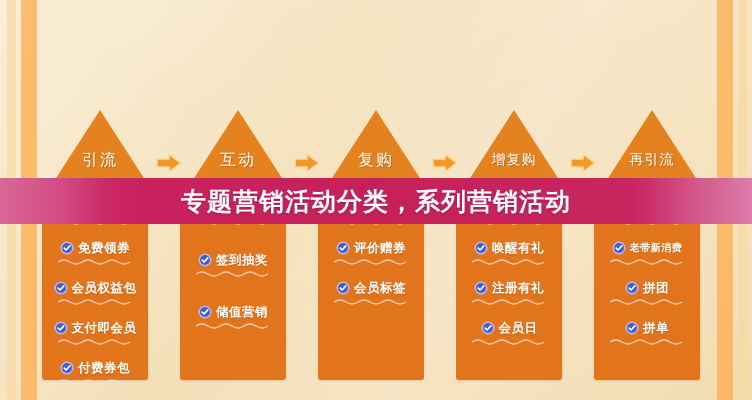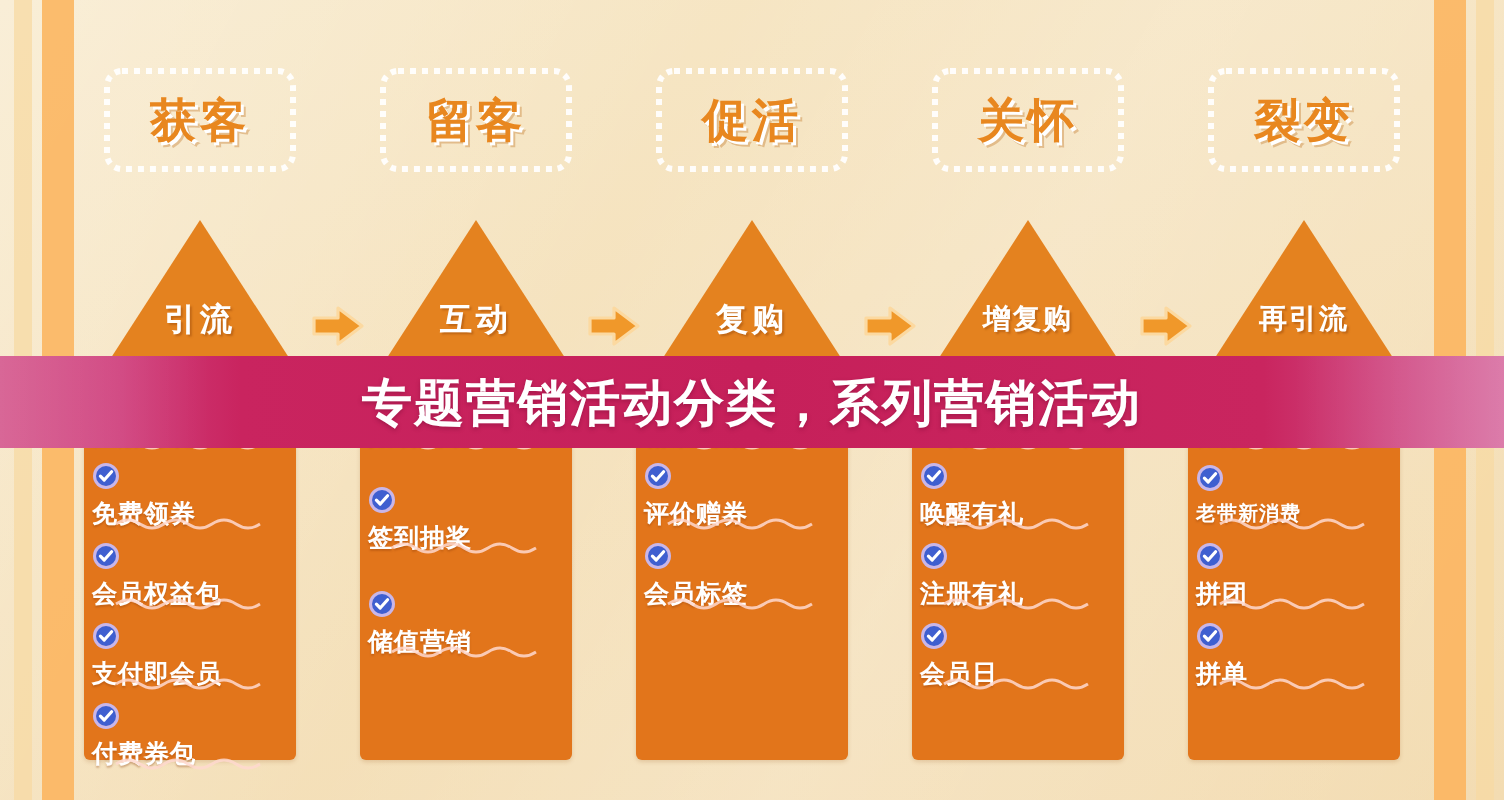--- a/index.html
+++ b/index.html
@@ -37,37 +37,37 @@
     font-size:23px;font-weight:bold;color:#e8871f;letter-spacing:2px;
     text-shadow:1.5px 1.5px 0 #ffffff, 2.5px 2.5px 0 rgba(190,110,25,.35);
     white-space:nowrap;
   }
 
   
   .tri-layer{position:absolute;left:0;top:0;width:752px;height:400px;pointer-events:none;}
   .tri{position:absolute;width:0;height:0;
        border-left:62px solid transparent;border-right:62px solid transparent;
        border-bottom:96px solid #e4821f;}
-  .tri-label{position:absolute;font-size:16px;font-weight:bold;color:#ffffff;
+  .tri-label{position:absolute;font-size:16px;font-weight:normal;color:#ffffff;
        letter-spacing:2px;white-space:nowrap;text-shadow:1px 1px 1px rgba(150,70,10,.45);}
   .tri-label.small{font-size:14px;letter-spacing:1px;}
 
   
   .arrow{position:absolute;top:152px;width:28px;height:22px;}
   .arrow svg{display:block;}
 
   
   .card{
     position:absolute;top:184px;width:106px;height:196px;
     background:#e2751b;border-radius:3px;
     box-shadow:0 1px 2px rgba(150,80,20,.2);
   }
   .card .item{
-    position:relative;height:40px;display:flex;align-items:flex-start;
-    justify-content:center;gap:4px;padding:0 4px;box-sizing:border-box;flex-direction:column;
+    position:relative;height:40px;display:flex;align-items:center;
+    justify-content:center;gap:4px;padding:0 4px;box-sizing:border-box;
   }
   .card .item:first-child{margin-top:4px;}
   .tick{flex:0 0 auto;width:14px;height:14px;}
   .tick svg{display:block;}
   .itxt{font-size:12.5px;font-weight:bold;color:#ffffff;white-space:nowrap;
         letter-spacing:.5px;text-shadow:0 1px 1px rgba(140,60,10,.35);}
   .squig{position:absolute;left:50%;transform:translateX(-50%);bottom:3px;
          width:76px;height:7px;opacity:.85;}
   .squig svg{display:block;}
 
@@ -92,37 +92,20 @@
 
 <div id="root">
 
   <div class="sheen"></div>
 
   <div class="vstripe-soft left"></div>
   <div class="vstripe left"></div>
   <div class="vstripe-soft right"></div>
   <div class="vstripe right"></div>
 
-  <div class="labels">
-    <div class="label-box" style="left:52px">
-        <span class="txt">获客</span>
-      </div>
-    <div class="label-box" style="left:190px">
-        <span class="txt">留客</span>
-      </div>
-    <div class="label-box" style="left:328px">
-        <span class="txt">促活</span>
-      </div>
-    <div class="label-box" style="left:466px">
-        <span class="txt">关怀</span>
-      </div>
-    <div class="label-box" style="left:604px">
-        <span class="txt">裂变</span>
-      </div>
-  </div>
 
   <div class="tri-layer">
     <div class="tri" style="left:38px;top:110px"></div>
     <div class="tri" style="left:176px;top:110px"></div>
     <div class="tri" style="left:314px;top:110px"></div>
     <div class="tri" style="left:452px;top:110px"></div>
     <div class="tri" style="left:590px;top:110px"></div>
 
     <div class="tri-label" style="left:100px;top:150px;transform:translateX(-50%)">引流</div>
     <div class="tri-label" style="left:238px;top:150px;transform:translateX(-50%)">互动</div>

